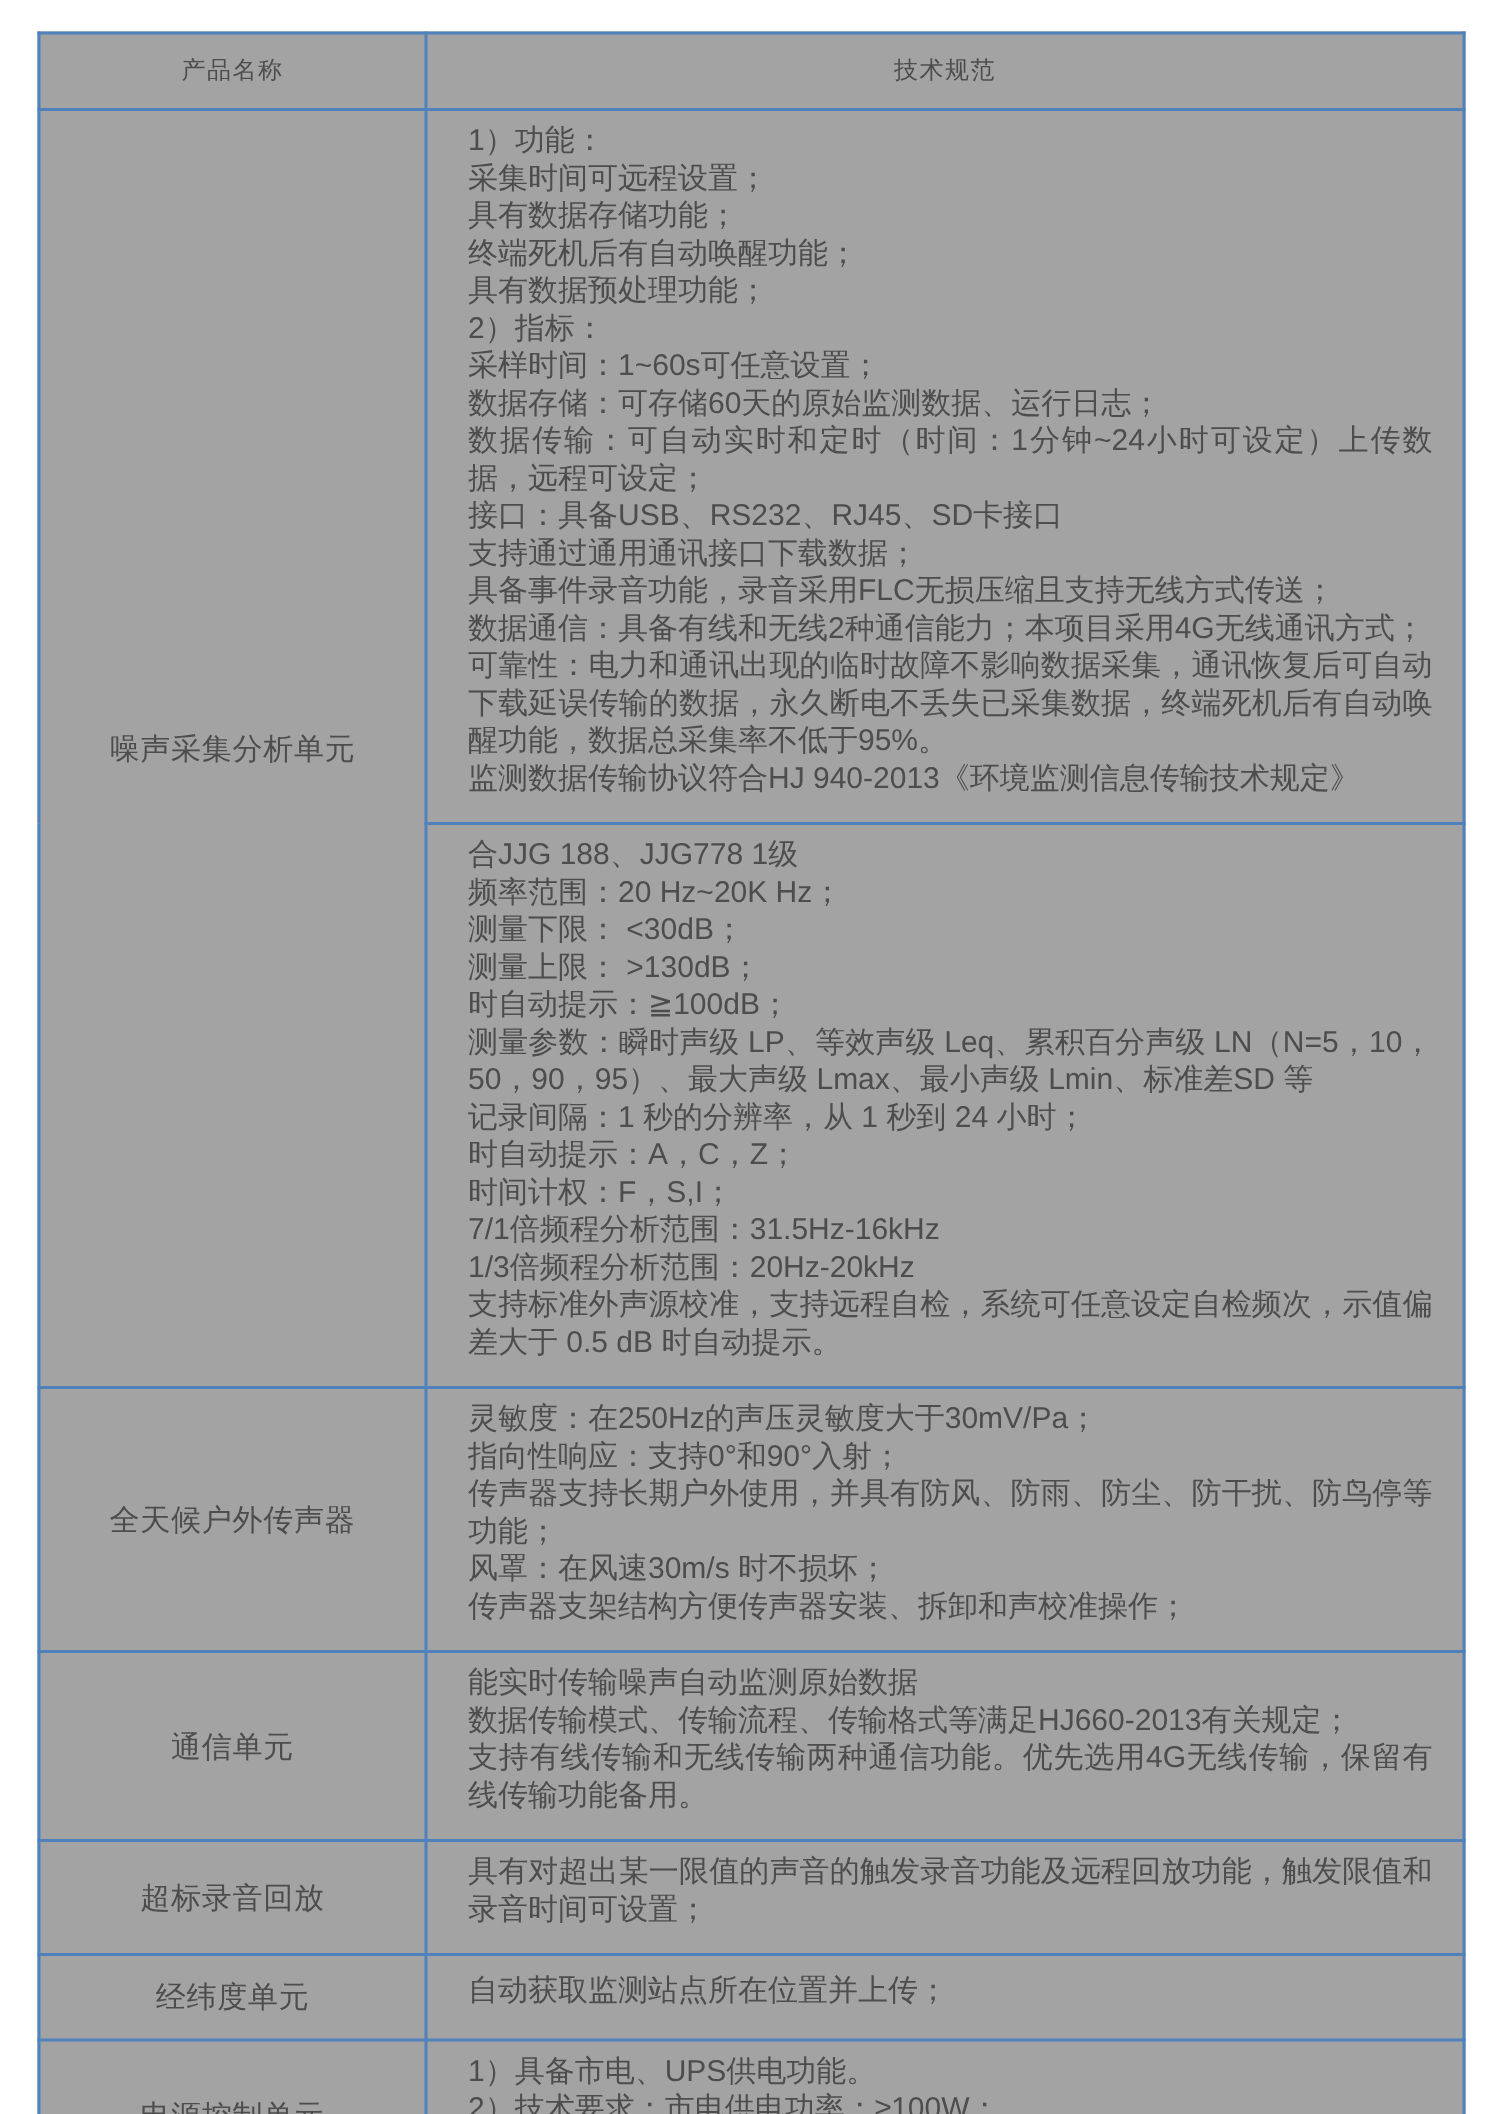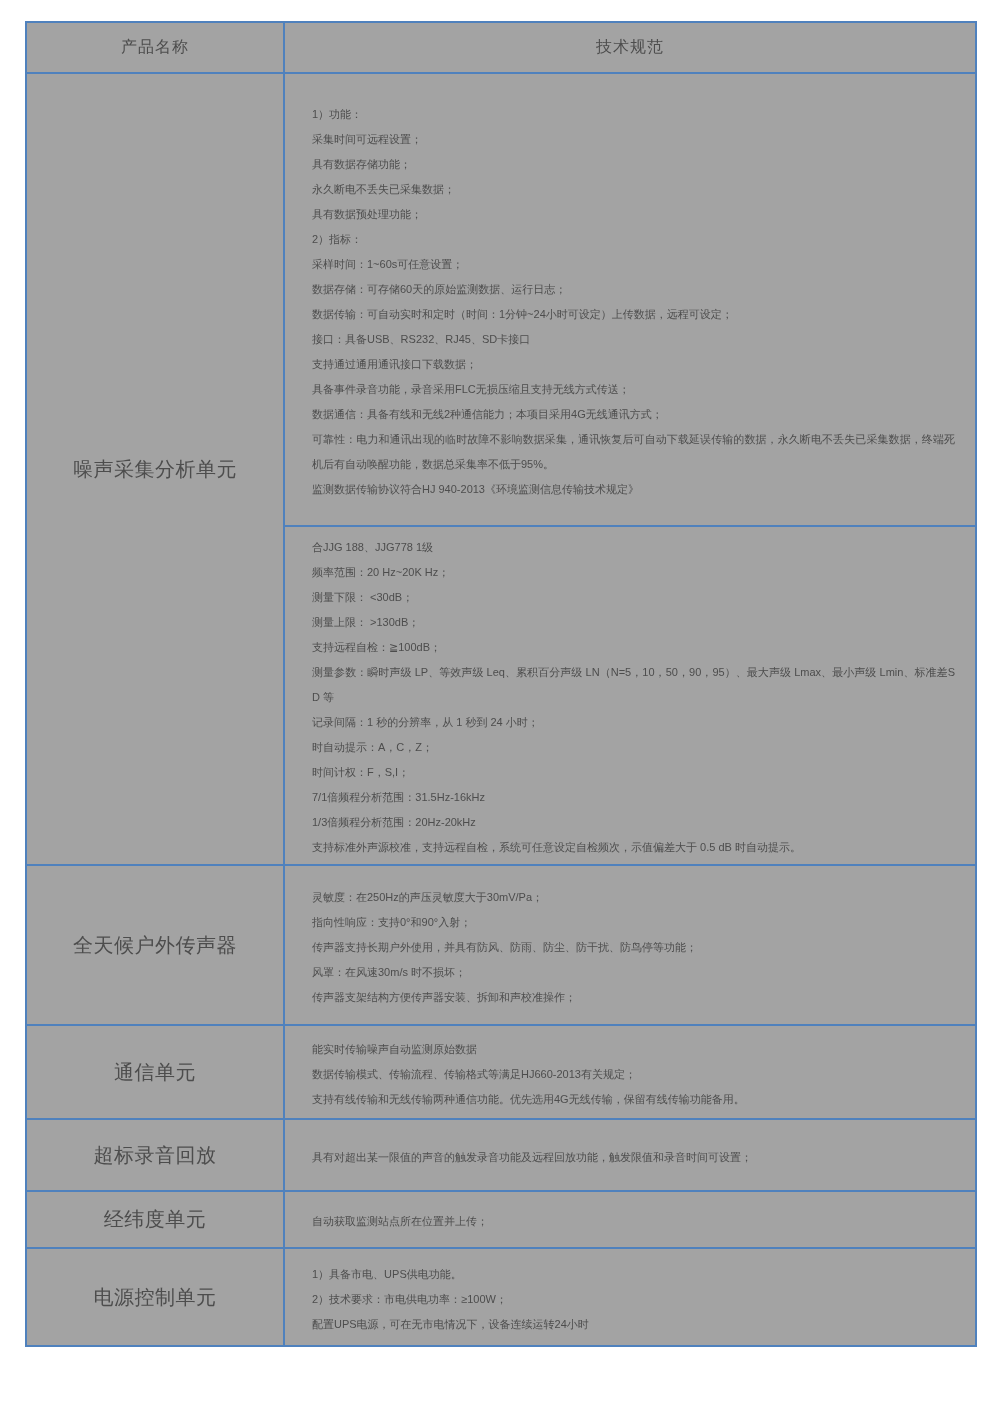--- a/index.html
+++ b/index.html
@@ -38,22 +38,22 @@
     color: #4d4d4d;
     letter-spacing: 1px;
   }
   td.name-cell {
     text-align: center;
     font-size: 20px;
     letter-spacing: 0.5px;
     padding: 0 10px;
   }
   td.spec-cell {
-    padding: 8px 20px 4px 27px;
-    font-size: 11px;
+    padding: 8px 20px 16px 27px;
+    font-size: 20px;
   }
   td.spec-cell .para {
     line-height: 25px;
     text-align: justify;
     word-break: break-all;
   }
   
   .h51  { height: 51px; }
   .h453 { height: 453px; }
   .h384 { height: 316px; }
@@ -76,41 +76,41 @@
       <th class="hdr">产品名称</th>
       <th class="hdr">技术规范</th>
     </tr>
 
     <tr class="h453">
       <td class="name-cell" rowspan="2">噪声采集分析单元</td>
       <td class="spec-cell">
           <div class="para">1）功能：</div>
           <div class="para">采集时间可远程设置；</div>
           <div class="para">具有数据存储功能；</div>
-          <div class="para">永久断电不丢失已采集数据；</div>
+          <div class="para">终端死机后有自动唤醒功能；</div>
           <div class="para">具有数据预处理功能；</div>
           <div class="para">2）指标：</div>
           <div class="para">采样时间：1~60s可任意设置；</div>
           <div class="para">数据存储：可存储60天的原始监测数据、运行日志；</div>
           <div class="para">数据传输：可自动实时和定时（时间：1分钟~24小时可设定）上传数据，远程可设定；</div>
           <div class="para">接口：具备USB、RS232、RJ45、SD卡接口</div>
           <div class="para">支持通过通用通讯接口下载数据；</div>
           <div class="para">具备事件录音功能，录音采用FLC无损压缩且支持无线方式传送；</div>
           <div class="para">数据通信：具备有线和无线2种通信能力；本项目采用4G无线通讯方式；</div>
           <div class="para">可靠性：电力和通讯出现的临时故障不影响数据采集，通讯恢复后可自动下载延误传输的数据，永久断电不丢失已采集数据，终端死机后有自动唤醒功能，数据总采集率不低于95%。</div>
           <div class="para">监测数据传输协议符合HJ 940-2013《环境监测信息传输技术规定》</div>
         </td>
     </tr>
     <tr class="h384">
       <td class="spec-cell">
           <div class="para">合JJG 188、JJG778 1级</div>
           <div class="para">频率范围：20 Hz~20K Hz；</div>
           <div class="para">测量下限： &lt;30dB；</div>
           <div class="para">测量上限： &gt;130dB；</div>
-          <div class="para">支持远程自检：≧100dB；</div>
+          <div class="para">时自动提示：≧100dB；</div>
           <div class="para">测量参数：瞬时声级 LP、等效声级 Leq、累积百分声级 LN（N=5，10，50，90，95）、最大声级 Lmax、最小声级 Lmin、标准差SD 等</div>
           <div class="para">记录间隔：1 秒的分辨率，从 1 秒到 24 小时；</div>
           <div class="para">时自动提示：A，C，Z；</div>
           <div class="para">时间计权：F，S,I；</div>
           <div class="para">7/1倍频程分析范围：31.5Hz-16kHz</div>
           <div class="para">1/3倍频程分析范围：20Hz-20kHz</div>
           <div class="para">支持标准外声源校准，支持远程自检，系统可任意设定自检频次，示值偏差大于 0.5 dB 时自动提示。</div>
         </td>
     </tr>
 

